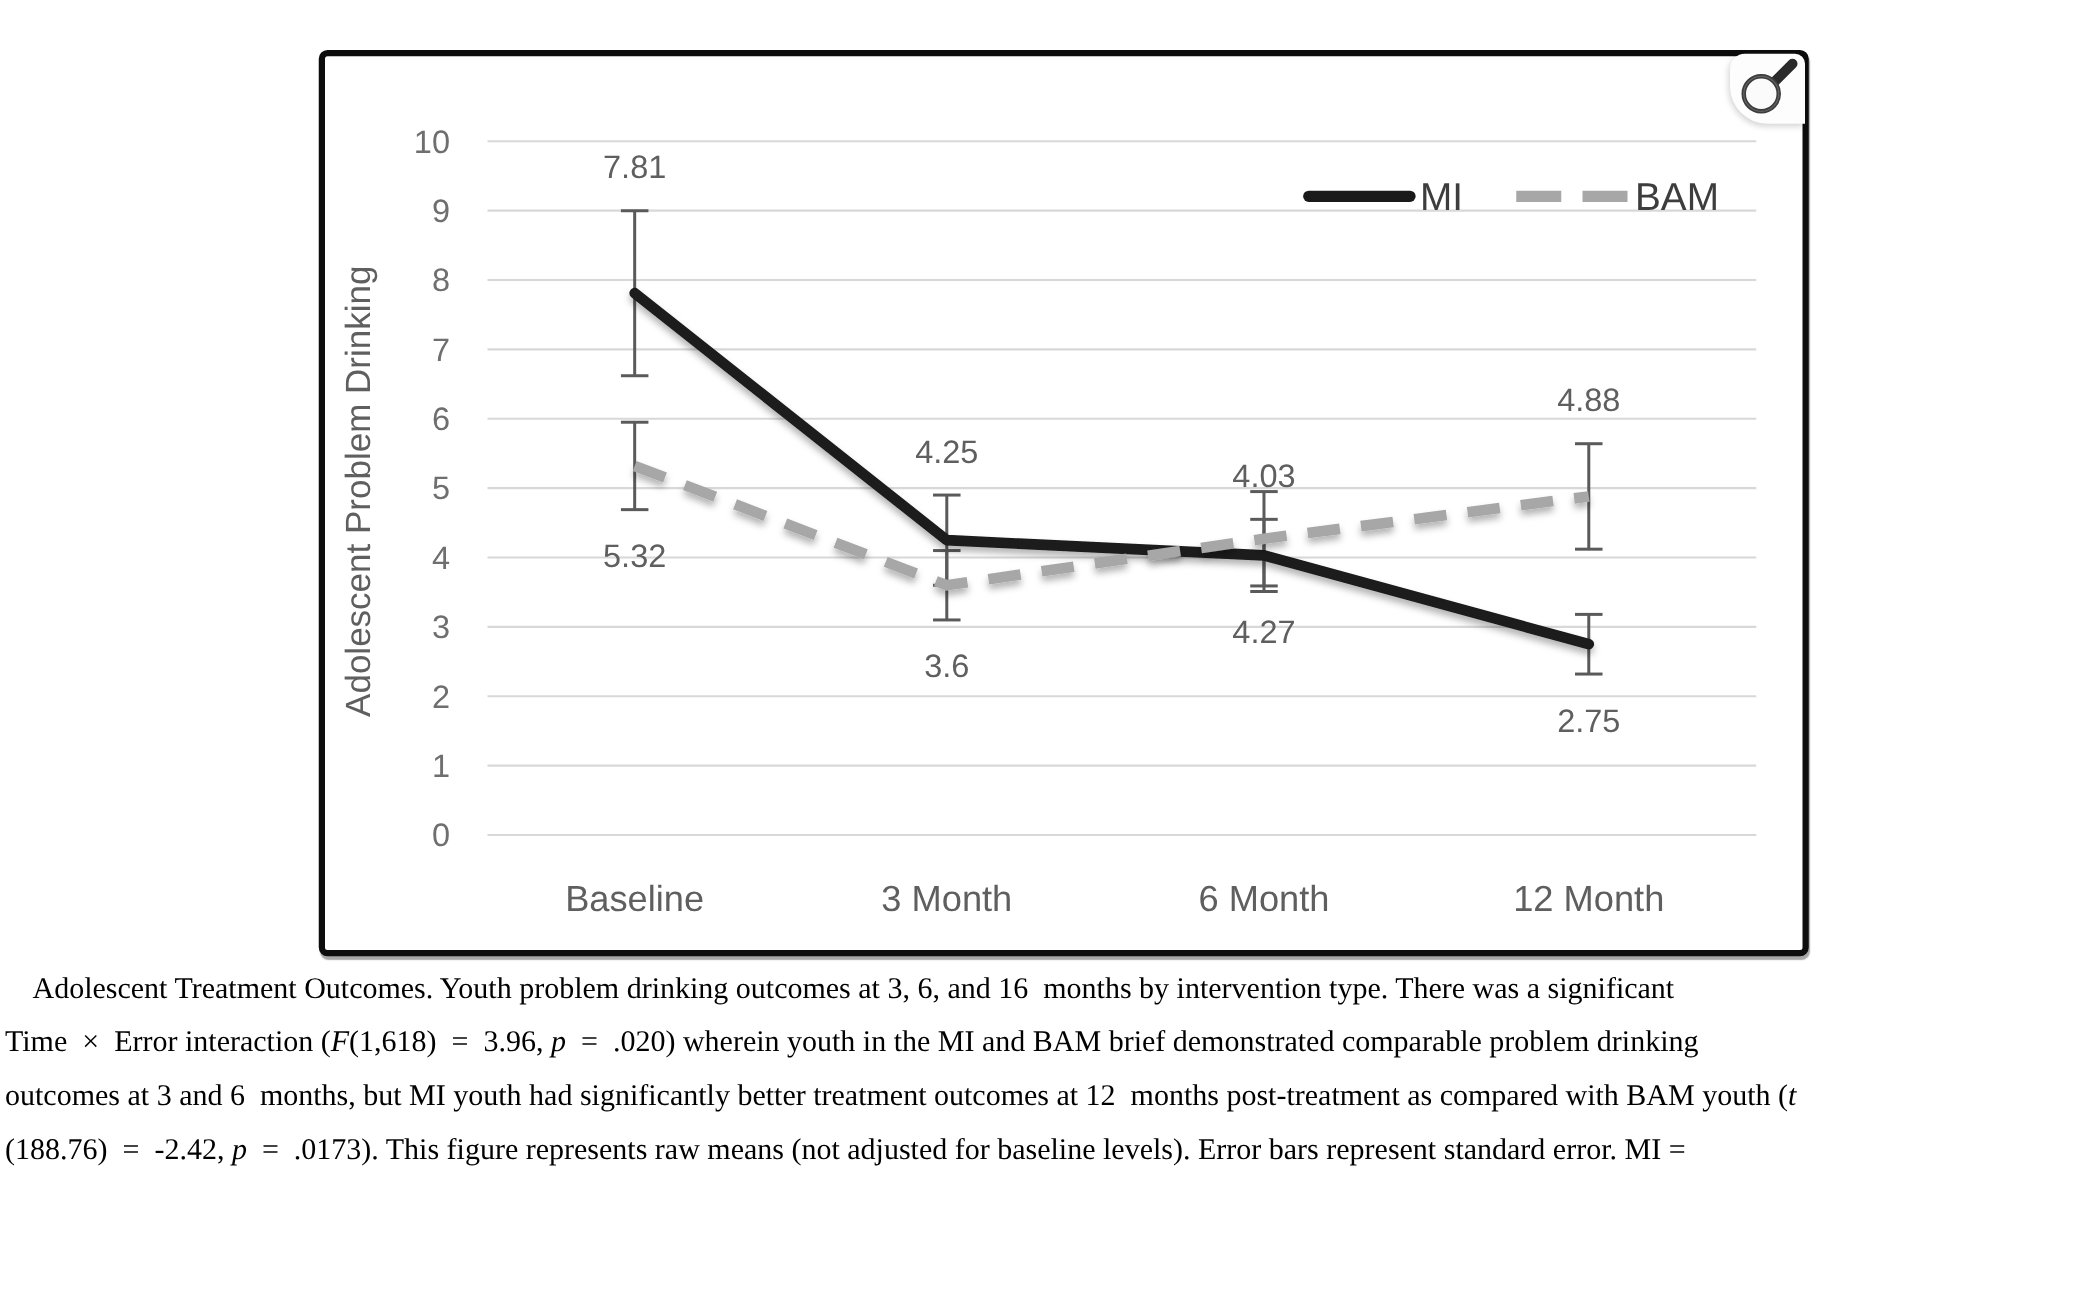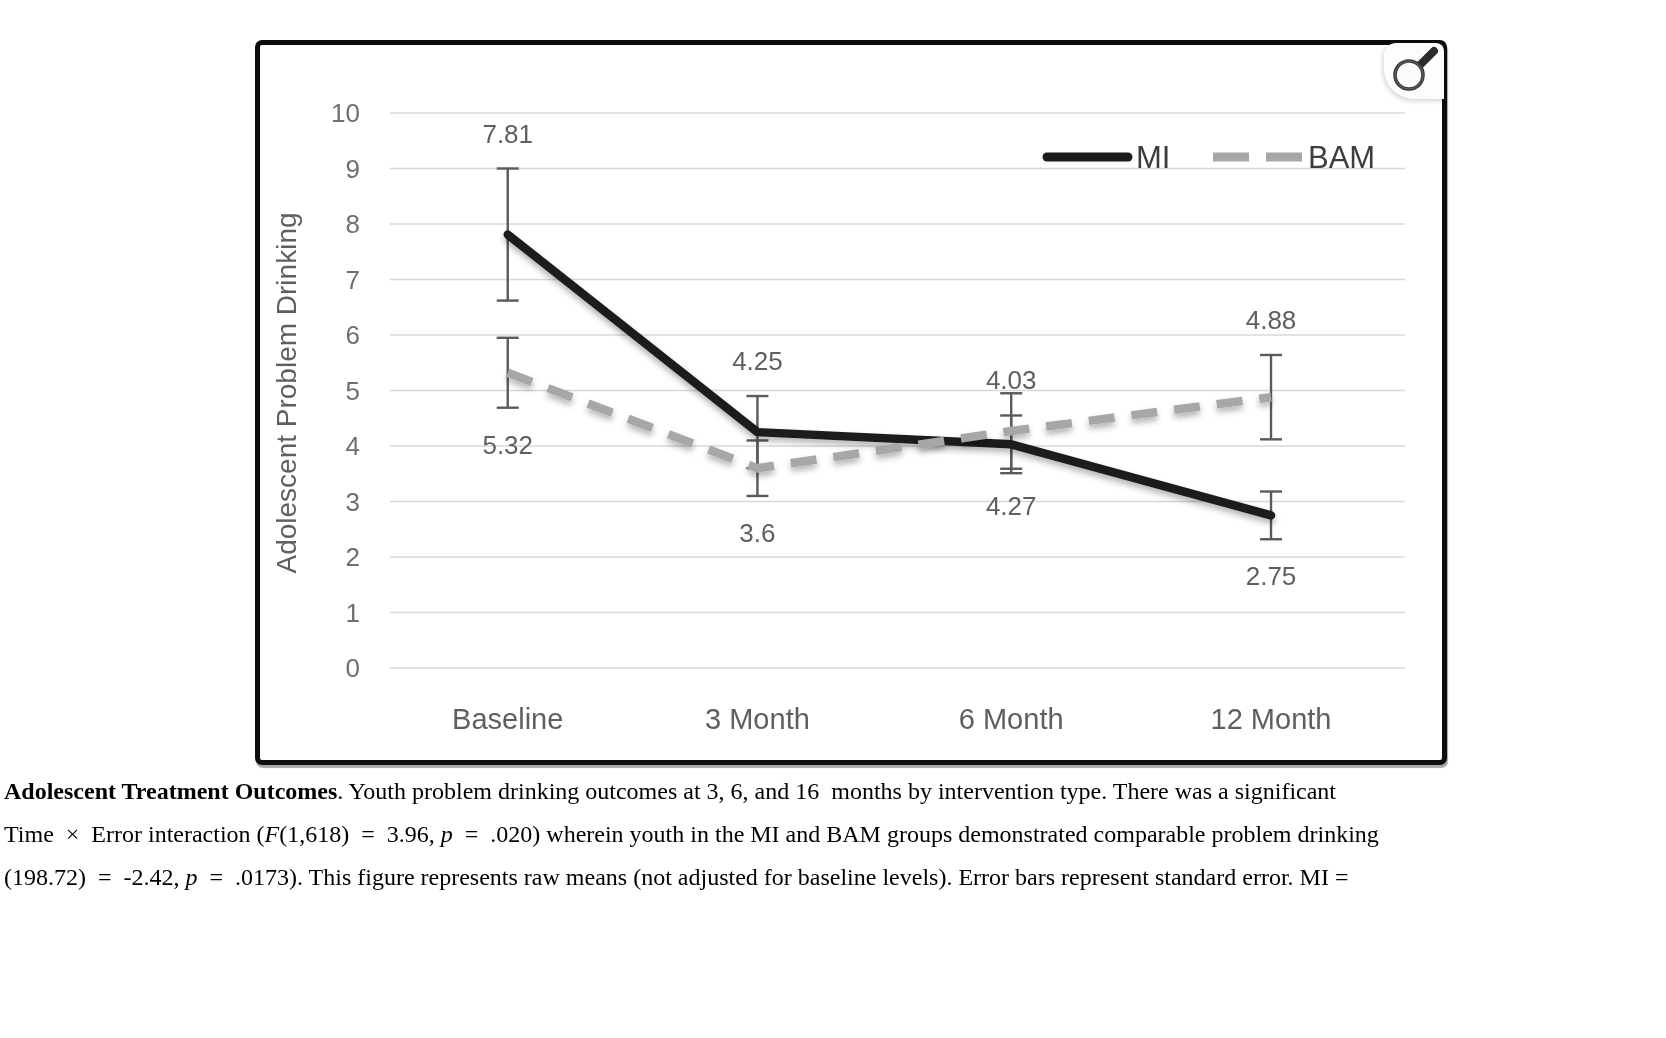--- a/index.html
+++ b/index.html
@@ -116,18 +116,19 @@
     <div class="zoom-btn" title="Zoom">
       <svg width="60" height="56" viewBox="0 0 60 56">
         <line x1="36" y1="22" x2="50" y2="8" stroke="#2b2b2b" stroke-width="8" stroke-linecap="round"></line>
         <circle cx="25" cy="32" r="14" fill="#fbfbfb" stroke="#3c3c3c" stroke-width="3.6"></circle>
         <circle cx="25" cy="32" r="14" fill="none" stroke="#8a8a8a" stroke-width="1" opacity="0.5"></circle>
       </svg>
     </div>
   </div>
 
   <div class="caption">
-      <div class="cap-line"><span style="font-weight: bold;">Adolescent Treatment Outcomes</span><span>. Youth problem drinking outcomes at 3, 6, and 16  months by intervention type. There was a significant</span></div>
-      <div class="cap-line"><span>Time  ×  Error interaction (</span><span style="font-style: italic;">F</span><span>(1,618)  =  3.96, </span><span style="font-style: italic;">p</span><span>  =  .020) wherein youth in the MI and BAM groups demonstrated comparable problem drinking</span></div>
-      <div class="cap-line"><span>(198.72)  =  -2.42, </span><span style="font-style: italic;">p</span><span>  =  .0173). This figure represents raw means (not adjusted for baseline levels). Error bars represent standard error. MI =</span></div>
+      <div class="cap-line"><span style="font-weight: normal; margin-left: 22px;">Adolescent Treatment Outcomes</span><span>. Youth problem drinking outcomes at 3, 6, and 16  months by intervention type. There was a significant</span></div>
+      <div class="cap-line"><span>Time  ×  Error interaction (</span><span style="font-style: italic;">F</span><span>(1,618)  =  3.96, </span><span style="font-style: italic;">p</span><span>  =  .020) wherein youth in the MI and BAM brief demonstrated comparable problem drinking</span></div>
+      <div class="cap-line"><span>outcomes at 3 and 6  months, but MI youth had significantly better treatment outcomes at 12  months post-treatment as compared with BAM youth (</span><span style="font-style: italic;">t</span></div>
+      <div class="cap-line"><span>(188.76)  =  -2.42, </span><span style="font-style: italic;">p</span><span>  =  .0173). This figure represents raw means (not adjusted for baseline levels). Error bars represent standard error. MI =</span></div>
     </div>
 
 </div>
 
 </body></html>

